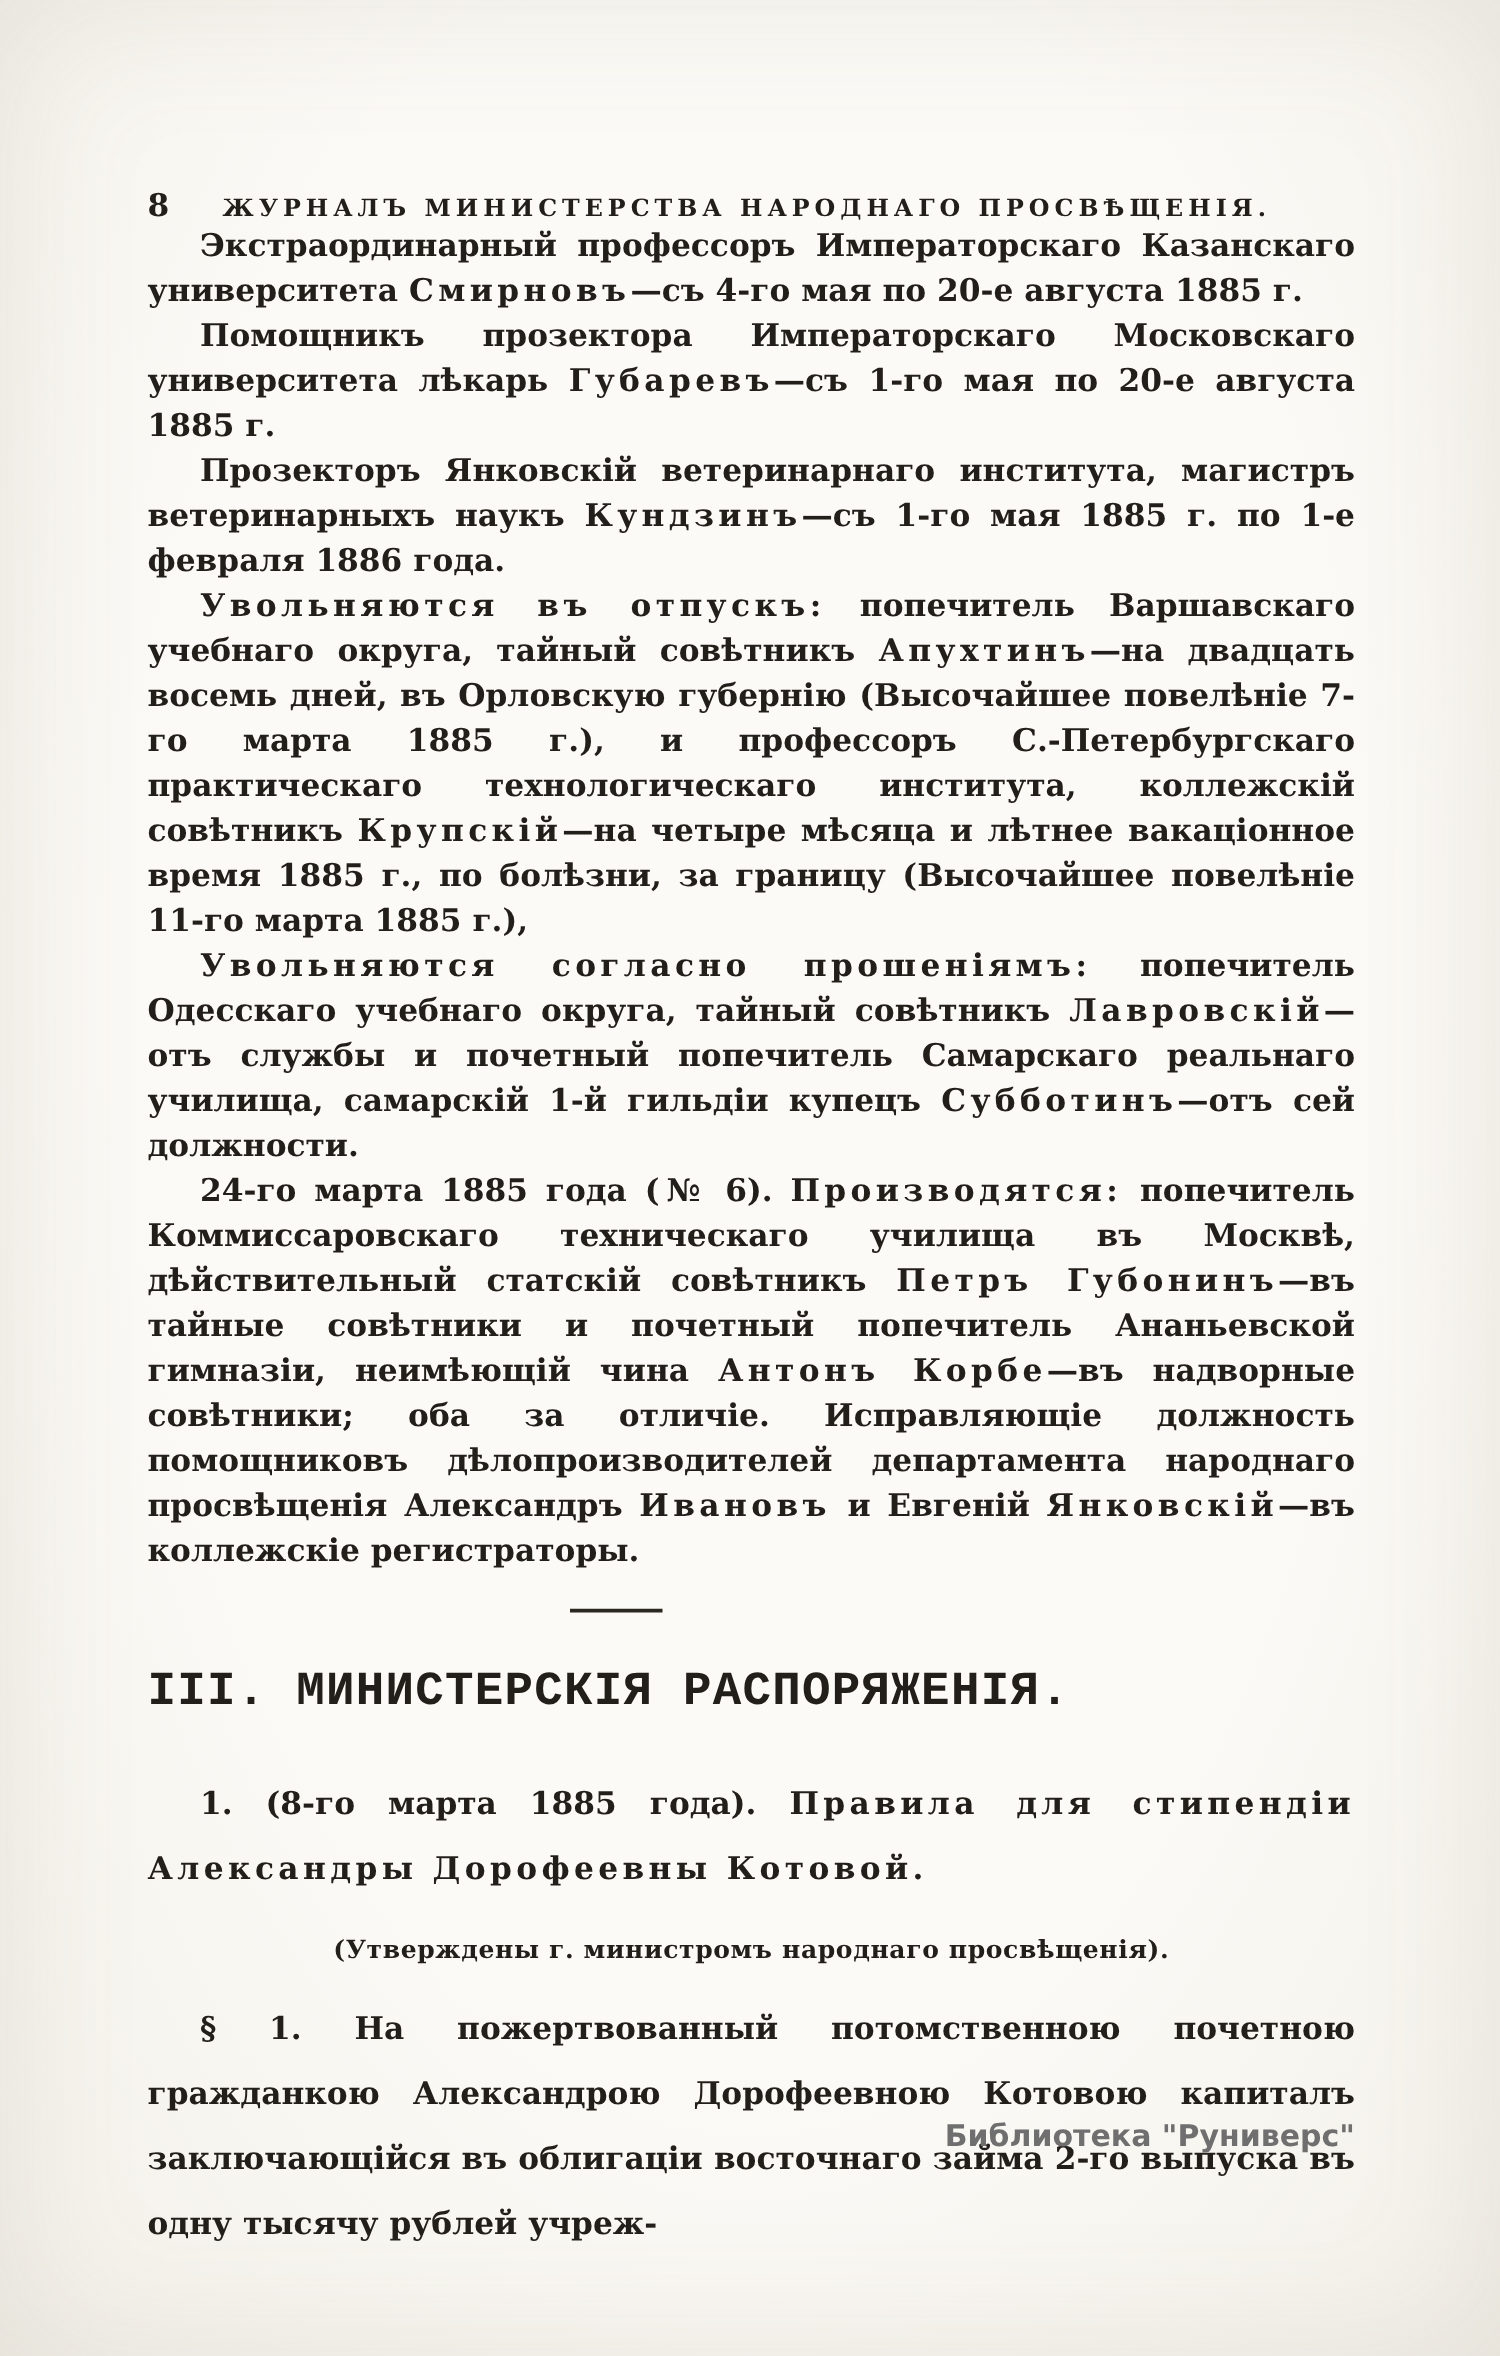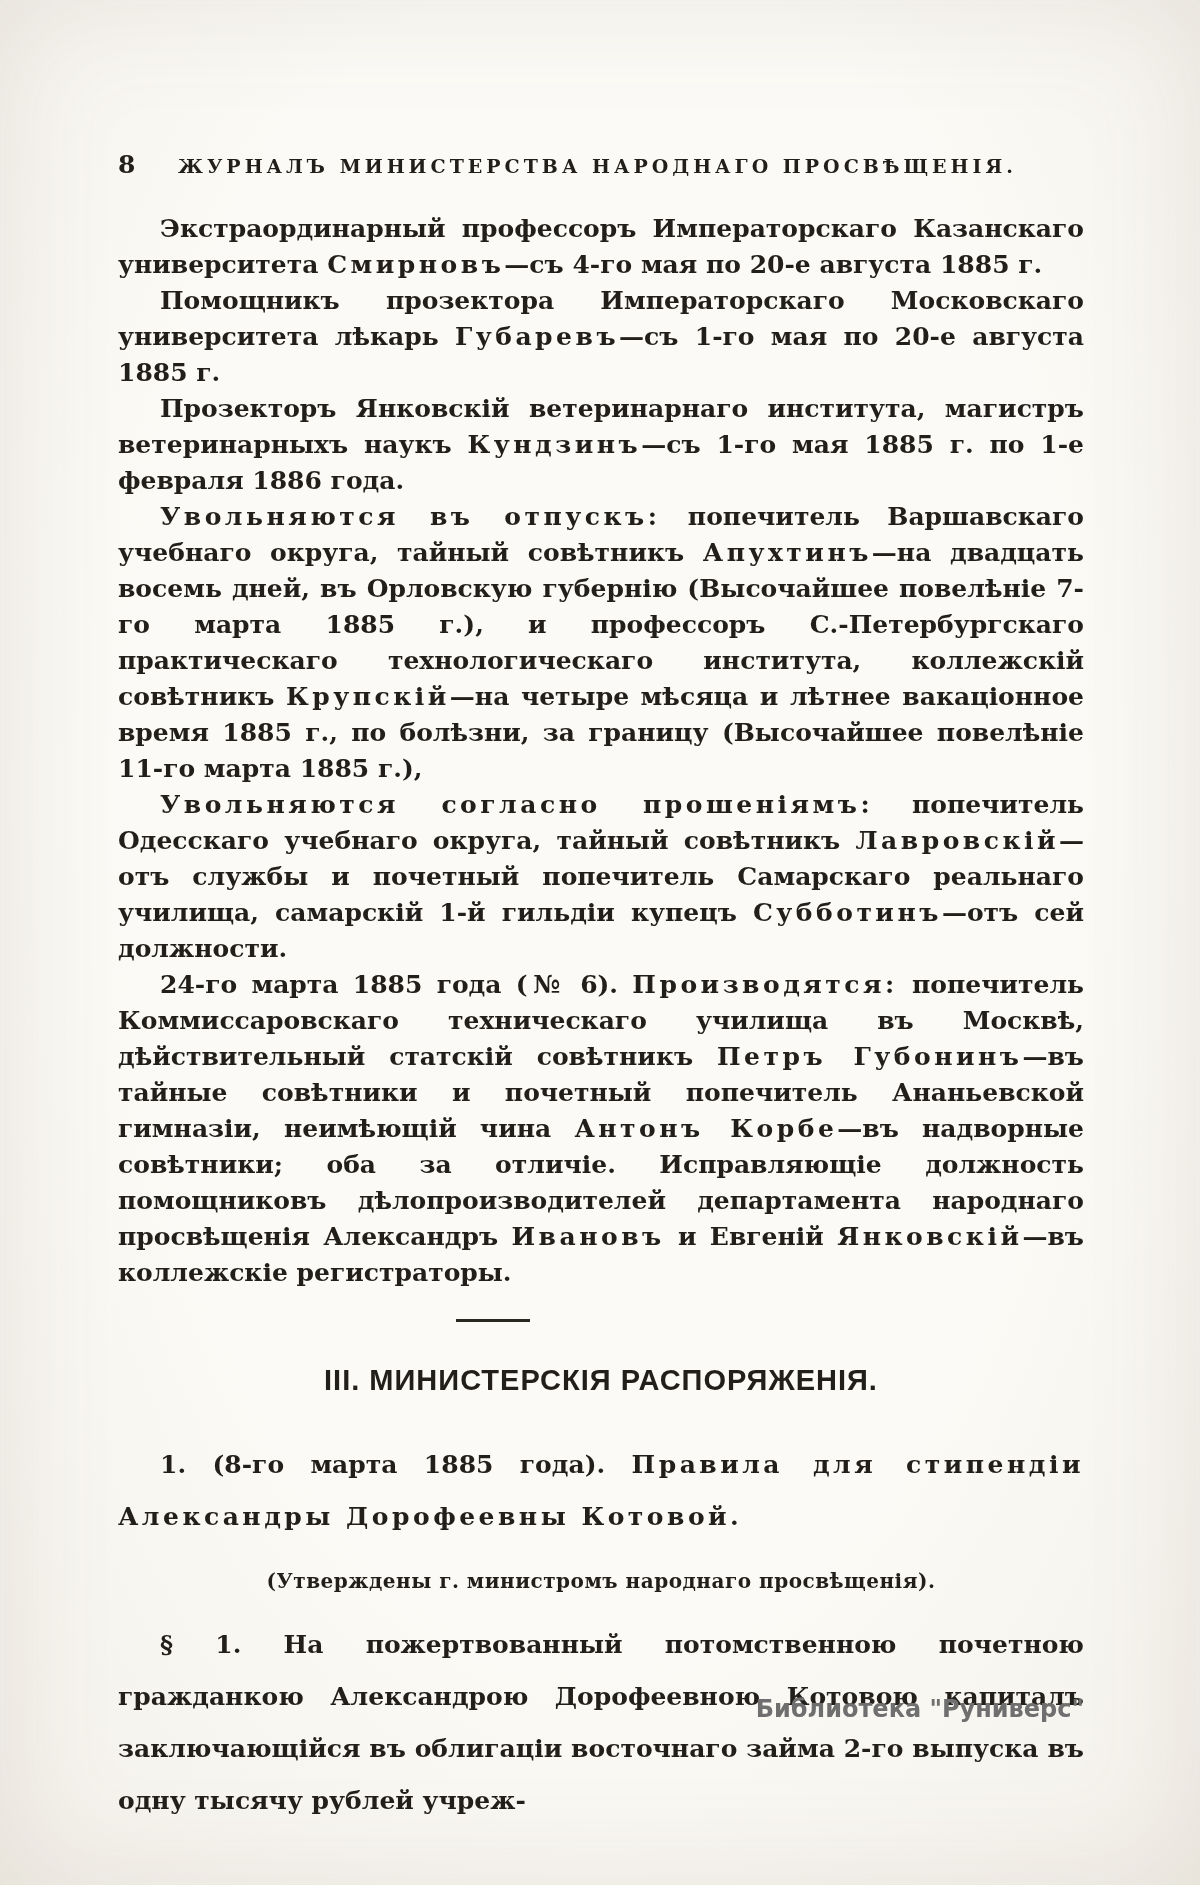--- a/index.html
+++ b/index.html
@@ -36,45 +36,44 @@
   .running-title {
     flex: 1;
     text-align: left;
     padding-right: 170px;
     font-size: 19px;
     font-weight: 700;
     letter-spacing: 4px;
     white-space: nowrap;
   }
   .body-text {
-    margin-top: 32px;
   }
   .body-text p, .section-item, .statute p {
     margin: 0;
     font-size: 25px;
     line-height: 36px;
     font-weight: 700;
     text-indent: 42px;
     text-align: justify;
   }
   .em {
     letter-spacing: 3.5px;
   }
   .rule {
     width: 74px;
     border: 0;
     border-top: 3px solid #2a2620;
     margin: 28px 0 0 35%;
   }
   .section-heading {
     margin: 42px 0 0 0;
-    text-align: center;
-    font-family: Liberation Sans, sans-serif;
+    text-align: left;
+    font-family: Liberation Mono, monospace;
     font-weight: 700;
-    font-size: 29px;
+    font-size: 38px;
     letter-spacing: 1px;
   }
   .section-item {
     margin-top: 42px;
     line-height: 52px;
   }
   .approval-note {
     margin-top: 26px;
     text-align: center;
     font-size: 20px;

